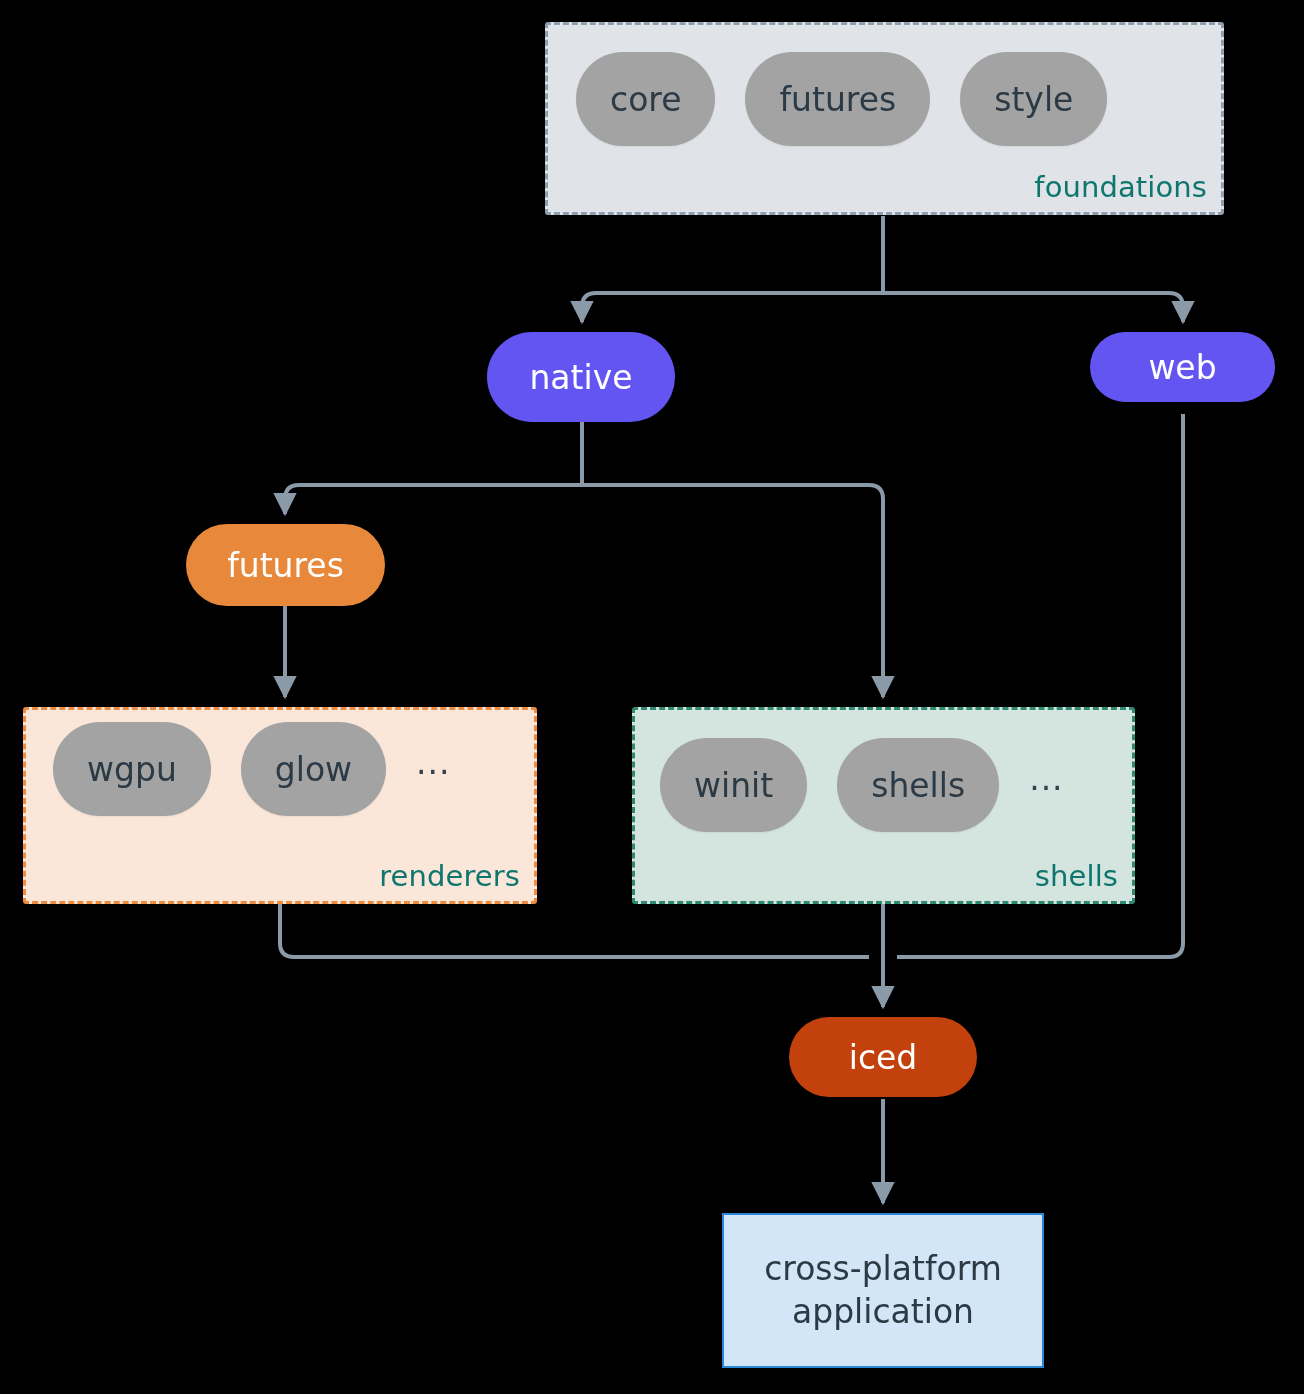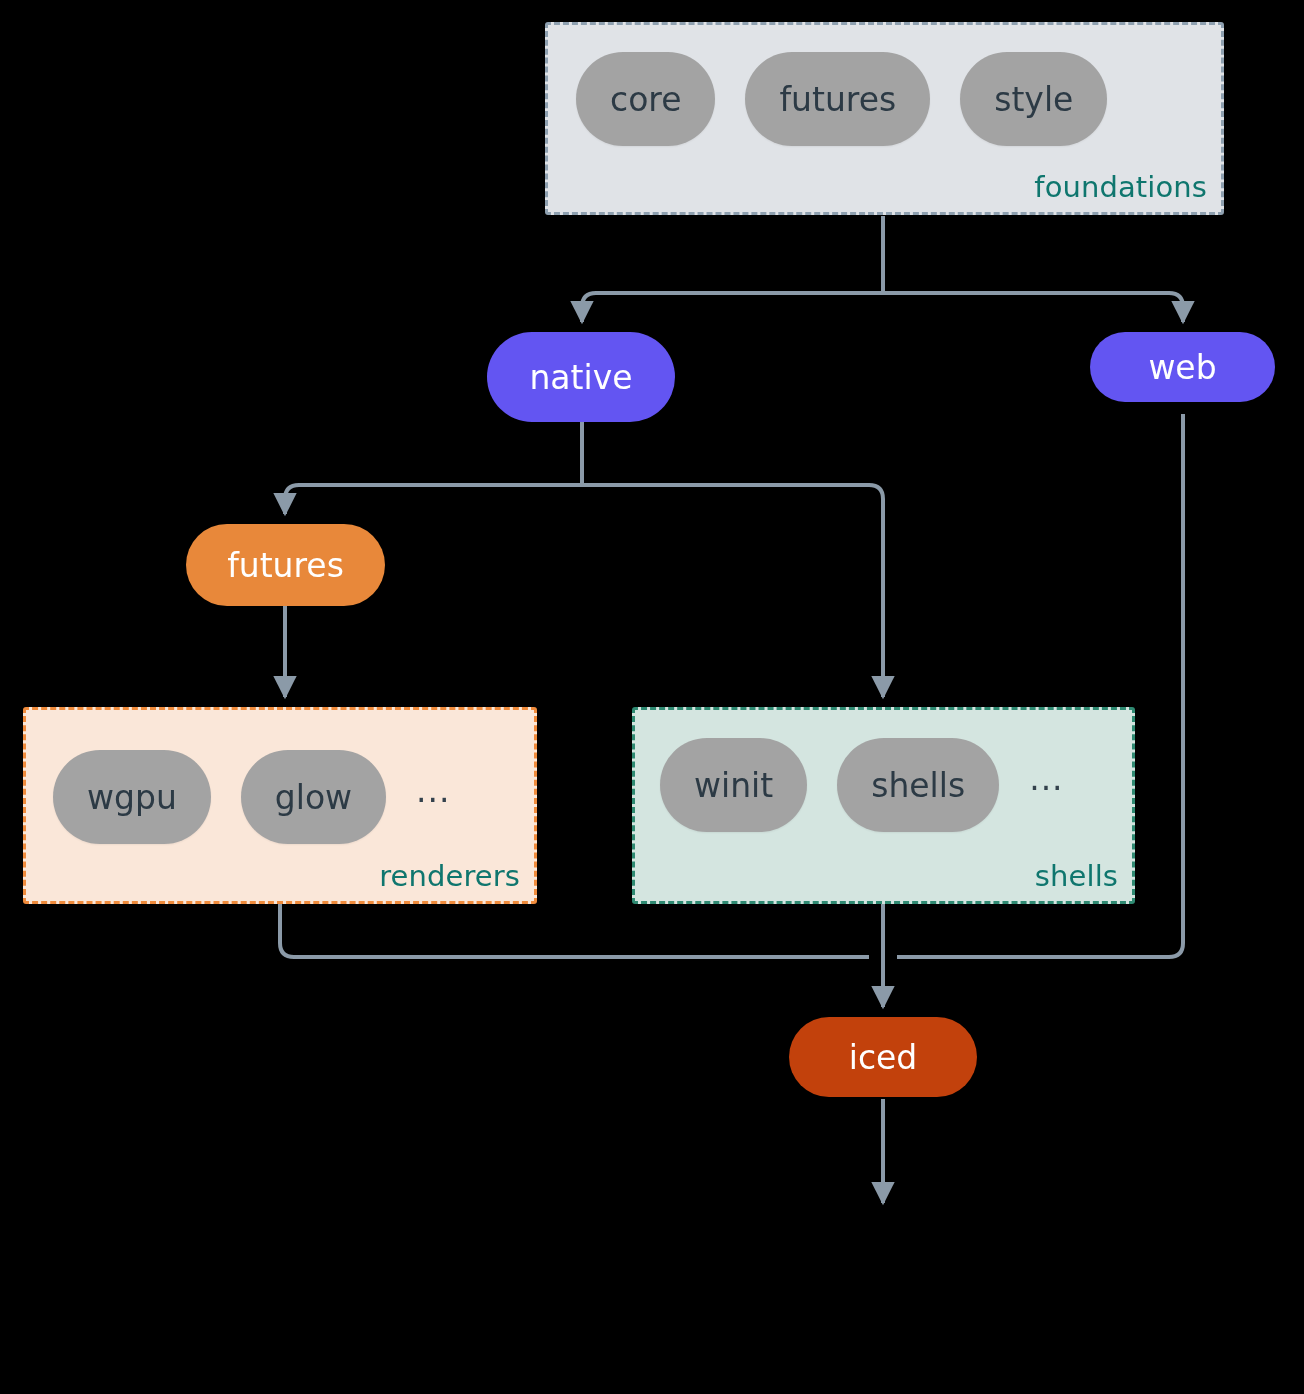--- a/index.html
+++ b/index.html
@@ -59,21 +59,21 @@
   }
   #group-foundations .group-items { left: 28px; top: 27px; gap: 30px; }
 
   #group-renderers {
     left: 23px;  top: 707px;
     width: 514px; height: 197px;
     background: #fae7d9;
     border: 3px dashed #ef8b3c;
     border-radius: 3px;
   }
-  #group-renderers .group-items { left: 27px; top: 40px; gap: 30px; }
+  #group-renderers .group-items { left: 27px; top: 12px; gap: 30px; }
 
   #group-shells {
     left: 632px; top: 707px;
     width: 503px; height: 197px;
     background: #d4e5e0;
     border: 3px dashed #2f8a72;
     border-radius: 3px;
     padding-left: 8px;
   }
   #group-shells .group-items { left: 25px; top: 28px; gap: 30px; }
@@ -199,14 +199,18 @@
       <div class="ellipsis">...</div>
     </div>
     <div class="group-label">shells</div>
   </div>
 
   <div class="pill" id="node-native">native</div>
   <div class="pill" id="node-web">web</div>
   <div class="pill" id="node-graphics">futures</div>
   <div class="pill" id="node-iced">iced</div>
 
+  <div id="node-app">
+    <span>cross-platform</span>
+    <span>application</span>
+  </div>
 
 </div>
 
 </body></html>

